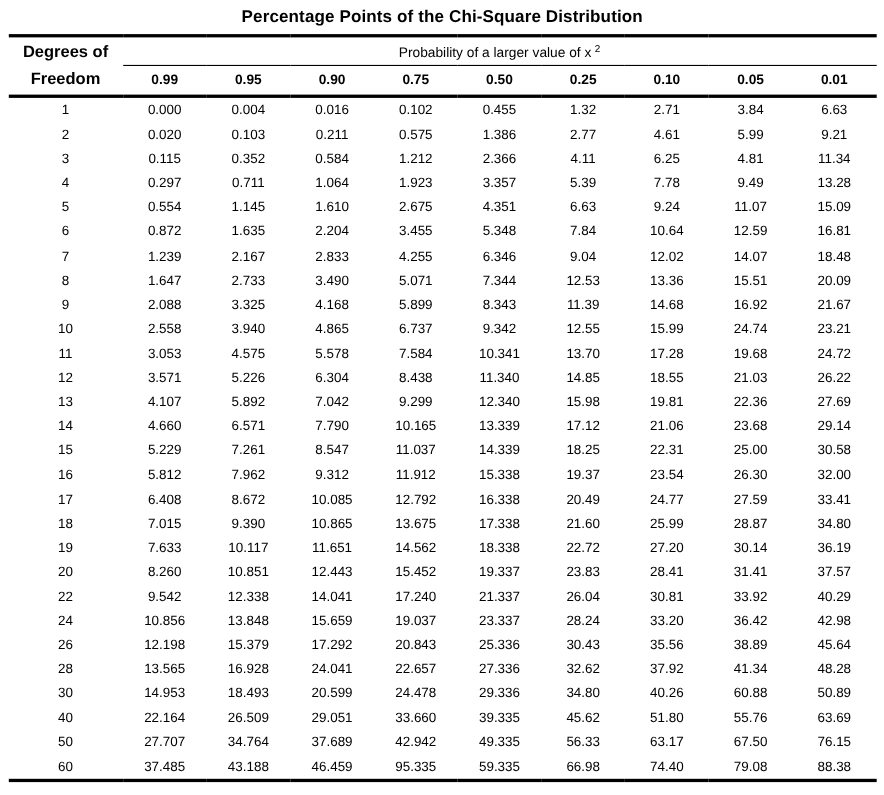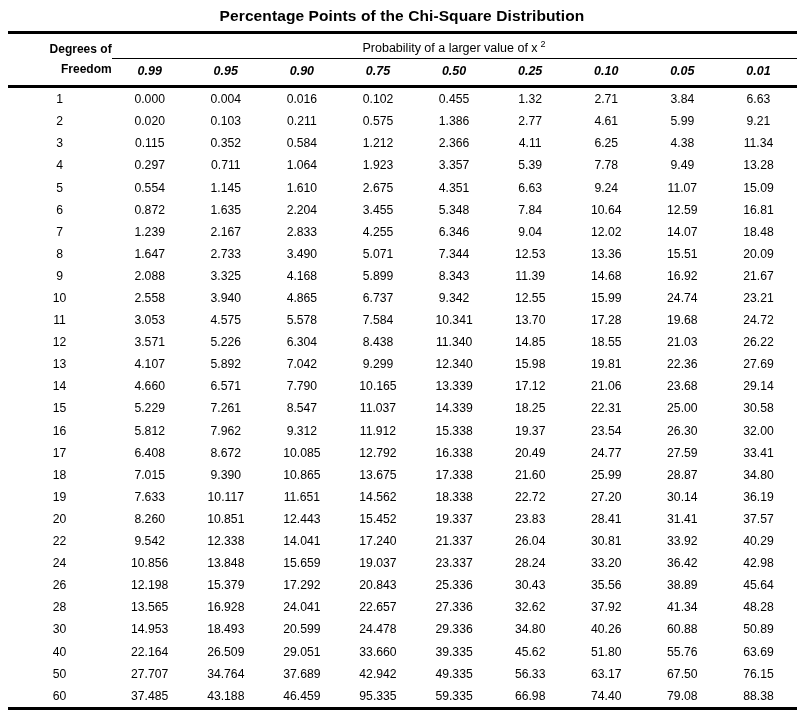--- a/index.html
+++ b/index.html
@@ -33,45 +33,43 @@
 
   col.df-col { width: 13.2%; }
 
   th, td {
     text-align: center;
     vertical-align: middle;
     font-variant-numeric: tabular-nums;
   }
 
   th.df-header {
-    font-size: 12px;
+    font-size: 15px;
     font-weight: 700;
     line-height: 1.6;
     border-bottom: 3px solid #000;
     padding: 2px 0;
-    text-align: right;
   }
 
   th.prob-header {
     font-size: 12.5px;
     font-weight: 400;
     border-bottom: 1.5px solid #000;
     padding: 5px 0 3px 0;
   }
   th.prob-header sup {
     font-size: 9px;
     margin-left: 3px;
   }
 
   th.col-header {
     font-size: 12.5px;
     font-weight: 700;
     padding: 5px 0 7px 0;
     border-bottom: 3px solid #000;
-    font-style: italic;
   }
 
   tbody td {
     font-size: 12.2px;
     font-weight: 400;
     padding: 4px 0;
     line-height: 14.1px;
   }
 </style>
 </head>
@@ -135,21 +133,21 @@
         </tr>
         <tr>
           <td>3</td>
           <td>0.115</td>
           <td>0.352</td>
           <td>0.584</td>
           <td>1.212</td>
           <td>2.366</td>
           <td>4.11</td>
           <td>6.25</td>
-          <td>4.38</td>
+          <td>4.81</td>
           <td>11.34</td>
         </tr>
         <tr>
           <td>4</td>
           <td>0.297</td>
           <td>0.711</td>
           <td>1.064</td>
           <td>1.923</td>
           <td>3.357</td>
           <td>5.39</td>

